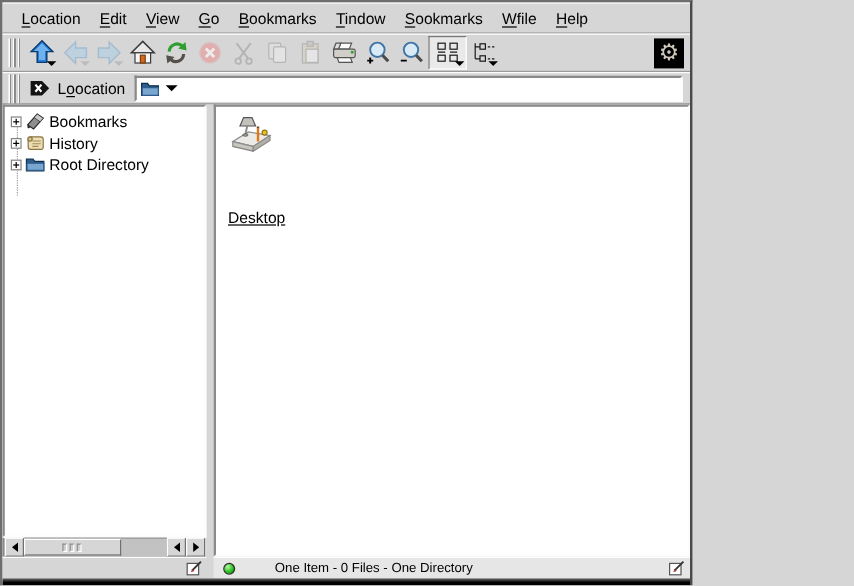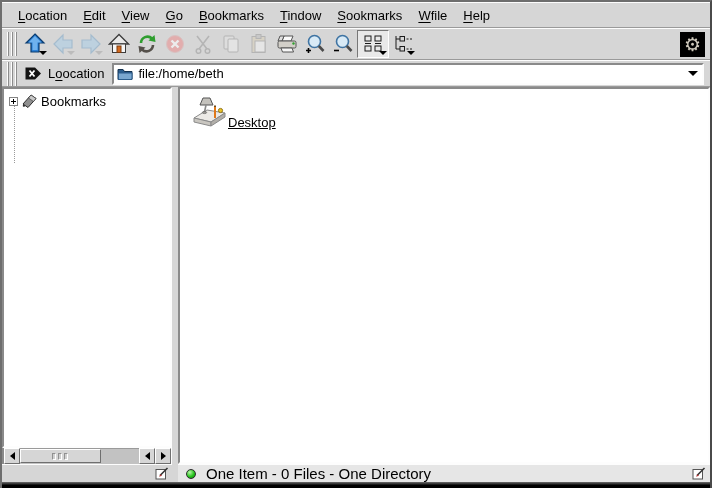--- a/index.html
+++ b/index.html
@@ -1,19 +1,19 @@
 <!DOCTYPE html>
 <html><head>
 <meta charset="utf-8">
 <style>
   * { margin:0; padding:0; box-sizing:border-box; }
   html,body { width:712px; height:488px; }
   body { font-family:"Liberation Sans", sans-serif; font-size:13px; color:#000; background:#d6d6d6; }
 
-  .window { width:712px; height:488px; background:#d6d6d6;
+  .window { width:577px; height:488px; background:#d6d6d6;
     border-left:2px solid #6e6e6e; border-top:2px solid #6e6e6e; border-right:2px solid #4a4a4a;
     display:flex; flex-direction:column; overflow:hidden; }
 
   
   .menubar { height:26px; background:#d6d6d6; border-top:1px solid #fdfdfd; border-bottom:1px solid #9a9a9a;
     display:flex; align-items:center; padding-left:8px; flex:0 0 auto; }
   .menu-item { padding:3px 8px; cursor:default; white-space:nowrap; }
   .accel { text-decoration:underline; text-underline-offset:2px; }
 
   
@@ -55,21 +55,21 @@
   .expander::before { content:""; position:absolute; left:1px; right:1px; top:3px; height:1px; background:#000; }
   .expander::after  { content:""; position:absolute; top:1px; bottom:1px; left:3px; width:1px; background:#000; }
   .ticon { width:17px; height:16px; margin-right:3px; flex:0 0 auto; }
   .tlabel { white-space:nowrap; }
 
   .splitter { width:6px; flex:0 0 auto; background:#d6d6d6; }
 
   .maincol { flex:1 1 auto; display:flex; flex-direction:column; min-width:0; }
   .view { flex:1 1 auto; background:#fff; border:2px solid; border-color:#8a8a8a #fdfdfd #fdfdfd #8a8a8a;
     overflow:hidden; padding:5px 0 0 10px; }
-  .fileitem { width:64px; display:flex; flex-direction:row; align-items:flex-end; }
+  .fileitem { width:64px; display:flex; flex-direction:column; align-items:flex-start;gap:40px; }
   .fileitem .flabel { text-decoration:underline; margin-top:4px; cursor:pointer; }
 
   
   .hscroll { height:16px; flex:0 0 auto; display:flex; background:#c2c2c2;
     border-left:2px solid #8a8a8a; border-right:1px solid #fdfdfd; }
   .sbtn { width:16px; height:16px; background:#d6d6d6; border:1px solid; border-color:#ffffff #6f6f6f #6f6f6f #ffffff;
     display:flex; align-items:center; justify-content:center; flex:0 0 auto; }
   .arr-l { width:0; height:0; border-top:4px solid transparent; border-bottom:4px solid transparent; border-right:5px solid #000; }
   .arr-r { width:0; height:0; border-top:4px solid transparent; border-bottom:4px solid transparent; border-left:5px solid #000; }
   .strack { flex:1 1 auto; position:relative; background:#c2c2c2; border-top:1px solid #9a9a9a; }
@@ -77,21 +77,21 @@
     border:1px solid; border-color:#ffffff #6f6f6f #6f6f6f #ffffff; display:flex; align-items:center; justify-content:center; gap:2px; }
   .sthumb i { width:4px; height:7px; border:1px solid #909090; border-bottom-color:#fff; border-right-color:#fff; background:#cfcfcf; }
 
   
   .leftstatus { height:18px; flex:0 0 auto; background:#d6d6d6; border-top:1px solid #fdfdfd;
     display:flex; align-items:center; justify-content:flex-end; padding-right:3px; }
   .statusbar { height:18px; flex:0 0 auto; background:#e6e6e6; border-top:1px solid #fdfdfd;
     display:flex; align-items:center; padding:0 4px; }
   .led { width:10px; height:10px; border-radius:50%; margin-left:4px; flex:0 0 auto;
     background:radial-gradient(circle at 35% 30%, #b8f5a8, #27c41e 55%, #0b7d09); border:1px solid #2c2c2c; }
-  .stext { margin-left:10px; white-space:nowrap; font-size:15px; }
+  .stext { margin-left:33px; white-space:nowrap; font-size:11px; }
   .paneflag { width:14px; height:13px; flex:0 0 auto; margin-left:auto; }
 
   .bottomframe { height:6px; flex:0 0 auto; background:linear-gradient(#6e6e6e,#000 55%); }
 
   svg { display:block; }
 </style>
 </head>
 <body>
 
 <div class="window">
@@ -273,21 +273,20 @@
     </span>
     <span class="loc-label"><span>L</span><span class="accel">o</span><span>ocation</span></span>
     <div class="combo">
       <span style="margin-right:3px;">
         <svg width="16" height="14" viewBox="0 0 16 14">
           <path d="M1,2.5 h5 l1.5,2 h7.5 v8 h-14 z" fill="#2c5d8c" stroke="#123털" stroke-width="0"></path>
           <path d="M1,2.5 h5 l1.5,2 h7.5 v8 h-14 z" fill="#2c5d8c" stroke="#12304e"></path>
           <path d="M1.5,6 h13.5 v6 l-1,0.5 h-12.5 z" fill="#7aa7cf" stroke="#2c5d8c"></path>
         </svg>
         </span>
-      <input value="file:/home/beth" style="">
       <span class="combo-arrow">
           <i></i>
         </span>
     </div>
   </div>
 
   <div class="content">
 
     <div class="sidecol">
       <div class="tree">
@@ -298,23 +297,44 @@
           <span class="ticon">
             <svg width="17" height="16" viewBox="0 0 17 16">
               <polygon points="2,11 10,2 15,5.5 7,14.5" fill="#8f8f8f" stroke="#2e2e2e"></polygon>
               <polygon points="10,2 15,5.5 12.5,8.5 7.5,5" fill="#c9c9c9" stroke="#2e2e2e" stroke-width="0.6"></polygon>
               <polygon points="2,11 4.5,12.8 3,14 1.8,13.2" fill="#2e2e2e"></polygon>
             </svg>
             </span>
           <span class="tlabel">Bookmarks</span>
         </div>
 
-
-
-
+        <div class="trow">
+          <span class="expander"></span>
+          <span class="ticon">
+            <svg width="17" height="16" viewBox="0 0 17 16">
+              <path d="M4,3 h9 q2,0 2,2 v7 q0,1.5 -1.5,1.5 h-9 q-2,0 -2,-2 v-6.5 z" fill="#ecdfb6" stroke="#8a7440"></path>
+              <circle cx="4" cy="4.8" r="1.8" fill="#d9c693" stroke="#8a7440"></circle>
+              <path d="M6,6.5 h7 M6,8.8 h7 M6,11 h5" stroke="#a28b55" stroke-width="0.9"></path>
+            </svg>
+            </span>
+          <span class="tlabel">History</span>
+        </div>
+
+
+
+        <div class="trow">
+          <span class="expander"></span>
+          <span class="ticon">
+            <svg width="17" height="16" viewBox="0 0 17 16">
+              <path d="M1,3.5 h5.5 l1.5,2 h7.5 v8 h-14.5 z" fill="#2c5d8c" stroke="#12304e"></path>
+              <path d="M1.5,7 h14 v6 h-14 z" fill="#7aa7cf" stroke="#2c5d8c"></path>
+            </svg>
+            </span>
+          <span class="tlabel">Root Directory</span>
+        </div>
       </div>
 
       <div class="hscroll">
         <div class="sbtn">
             <i class="arr-l"></i>
           </div>
         <div class="strack">
           <div class="sthumb">
               <i></i>
               <i></i>

